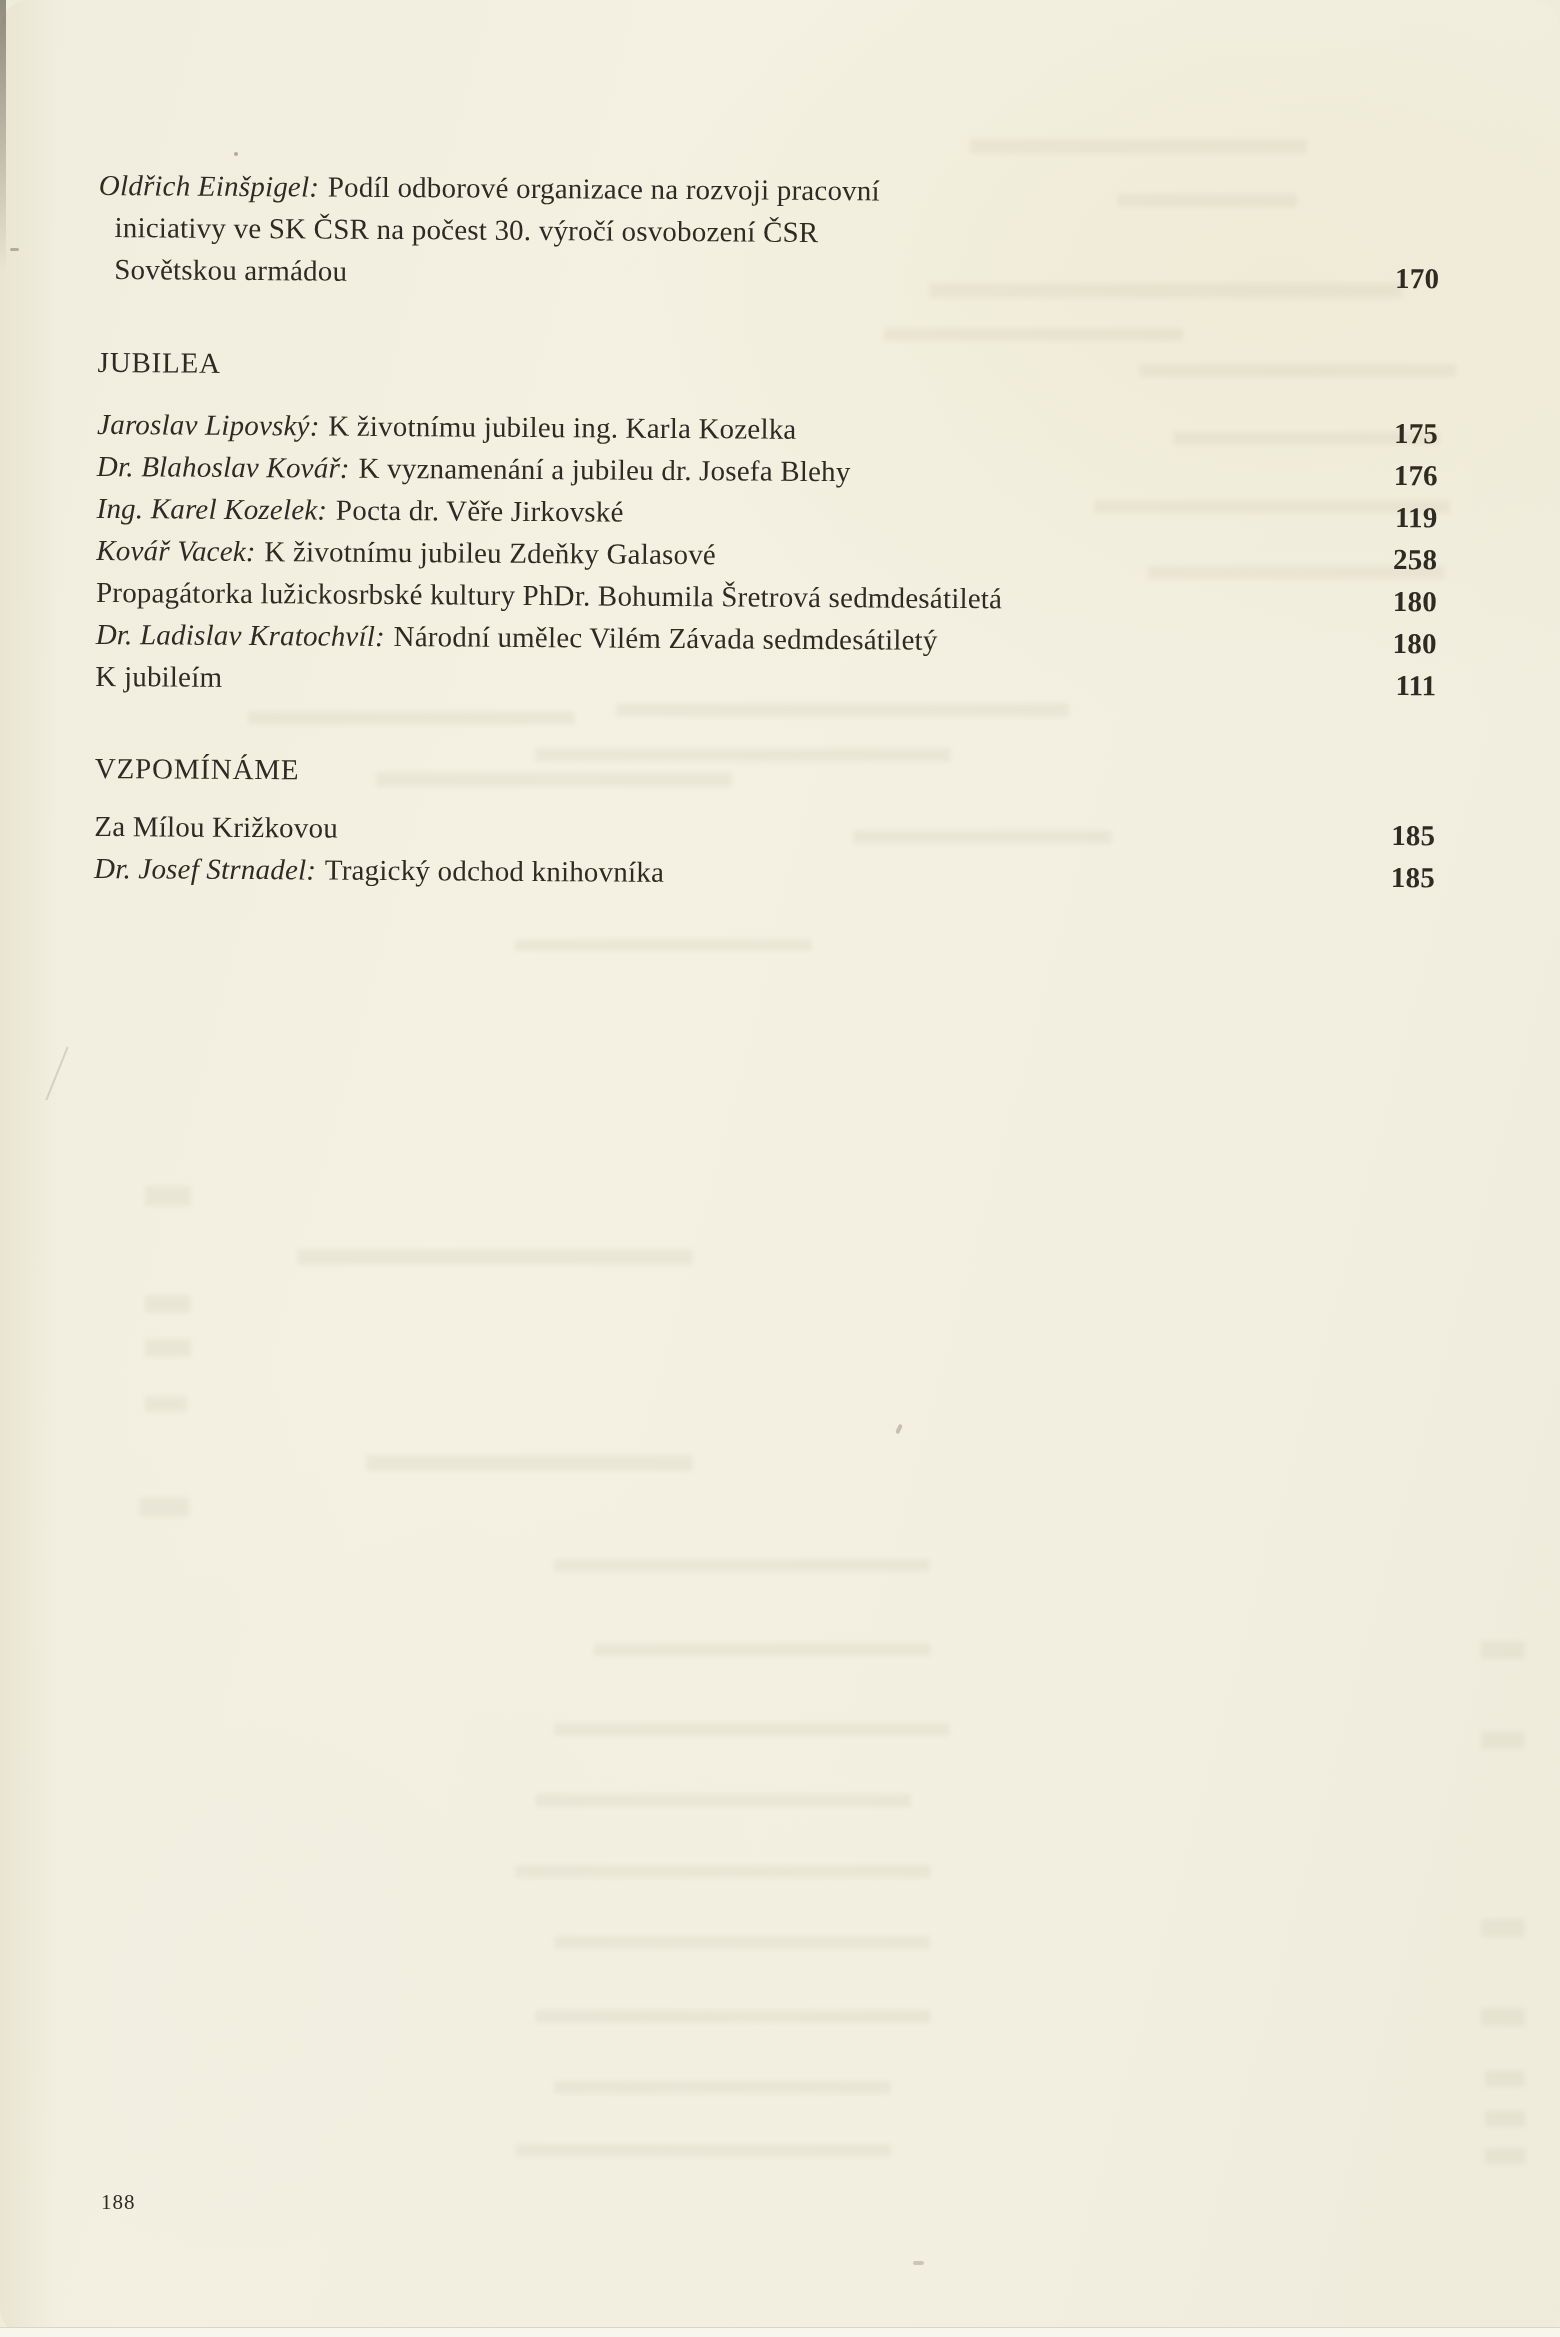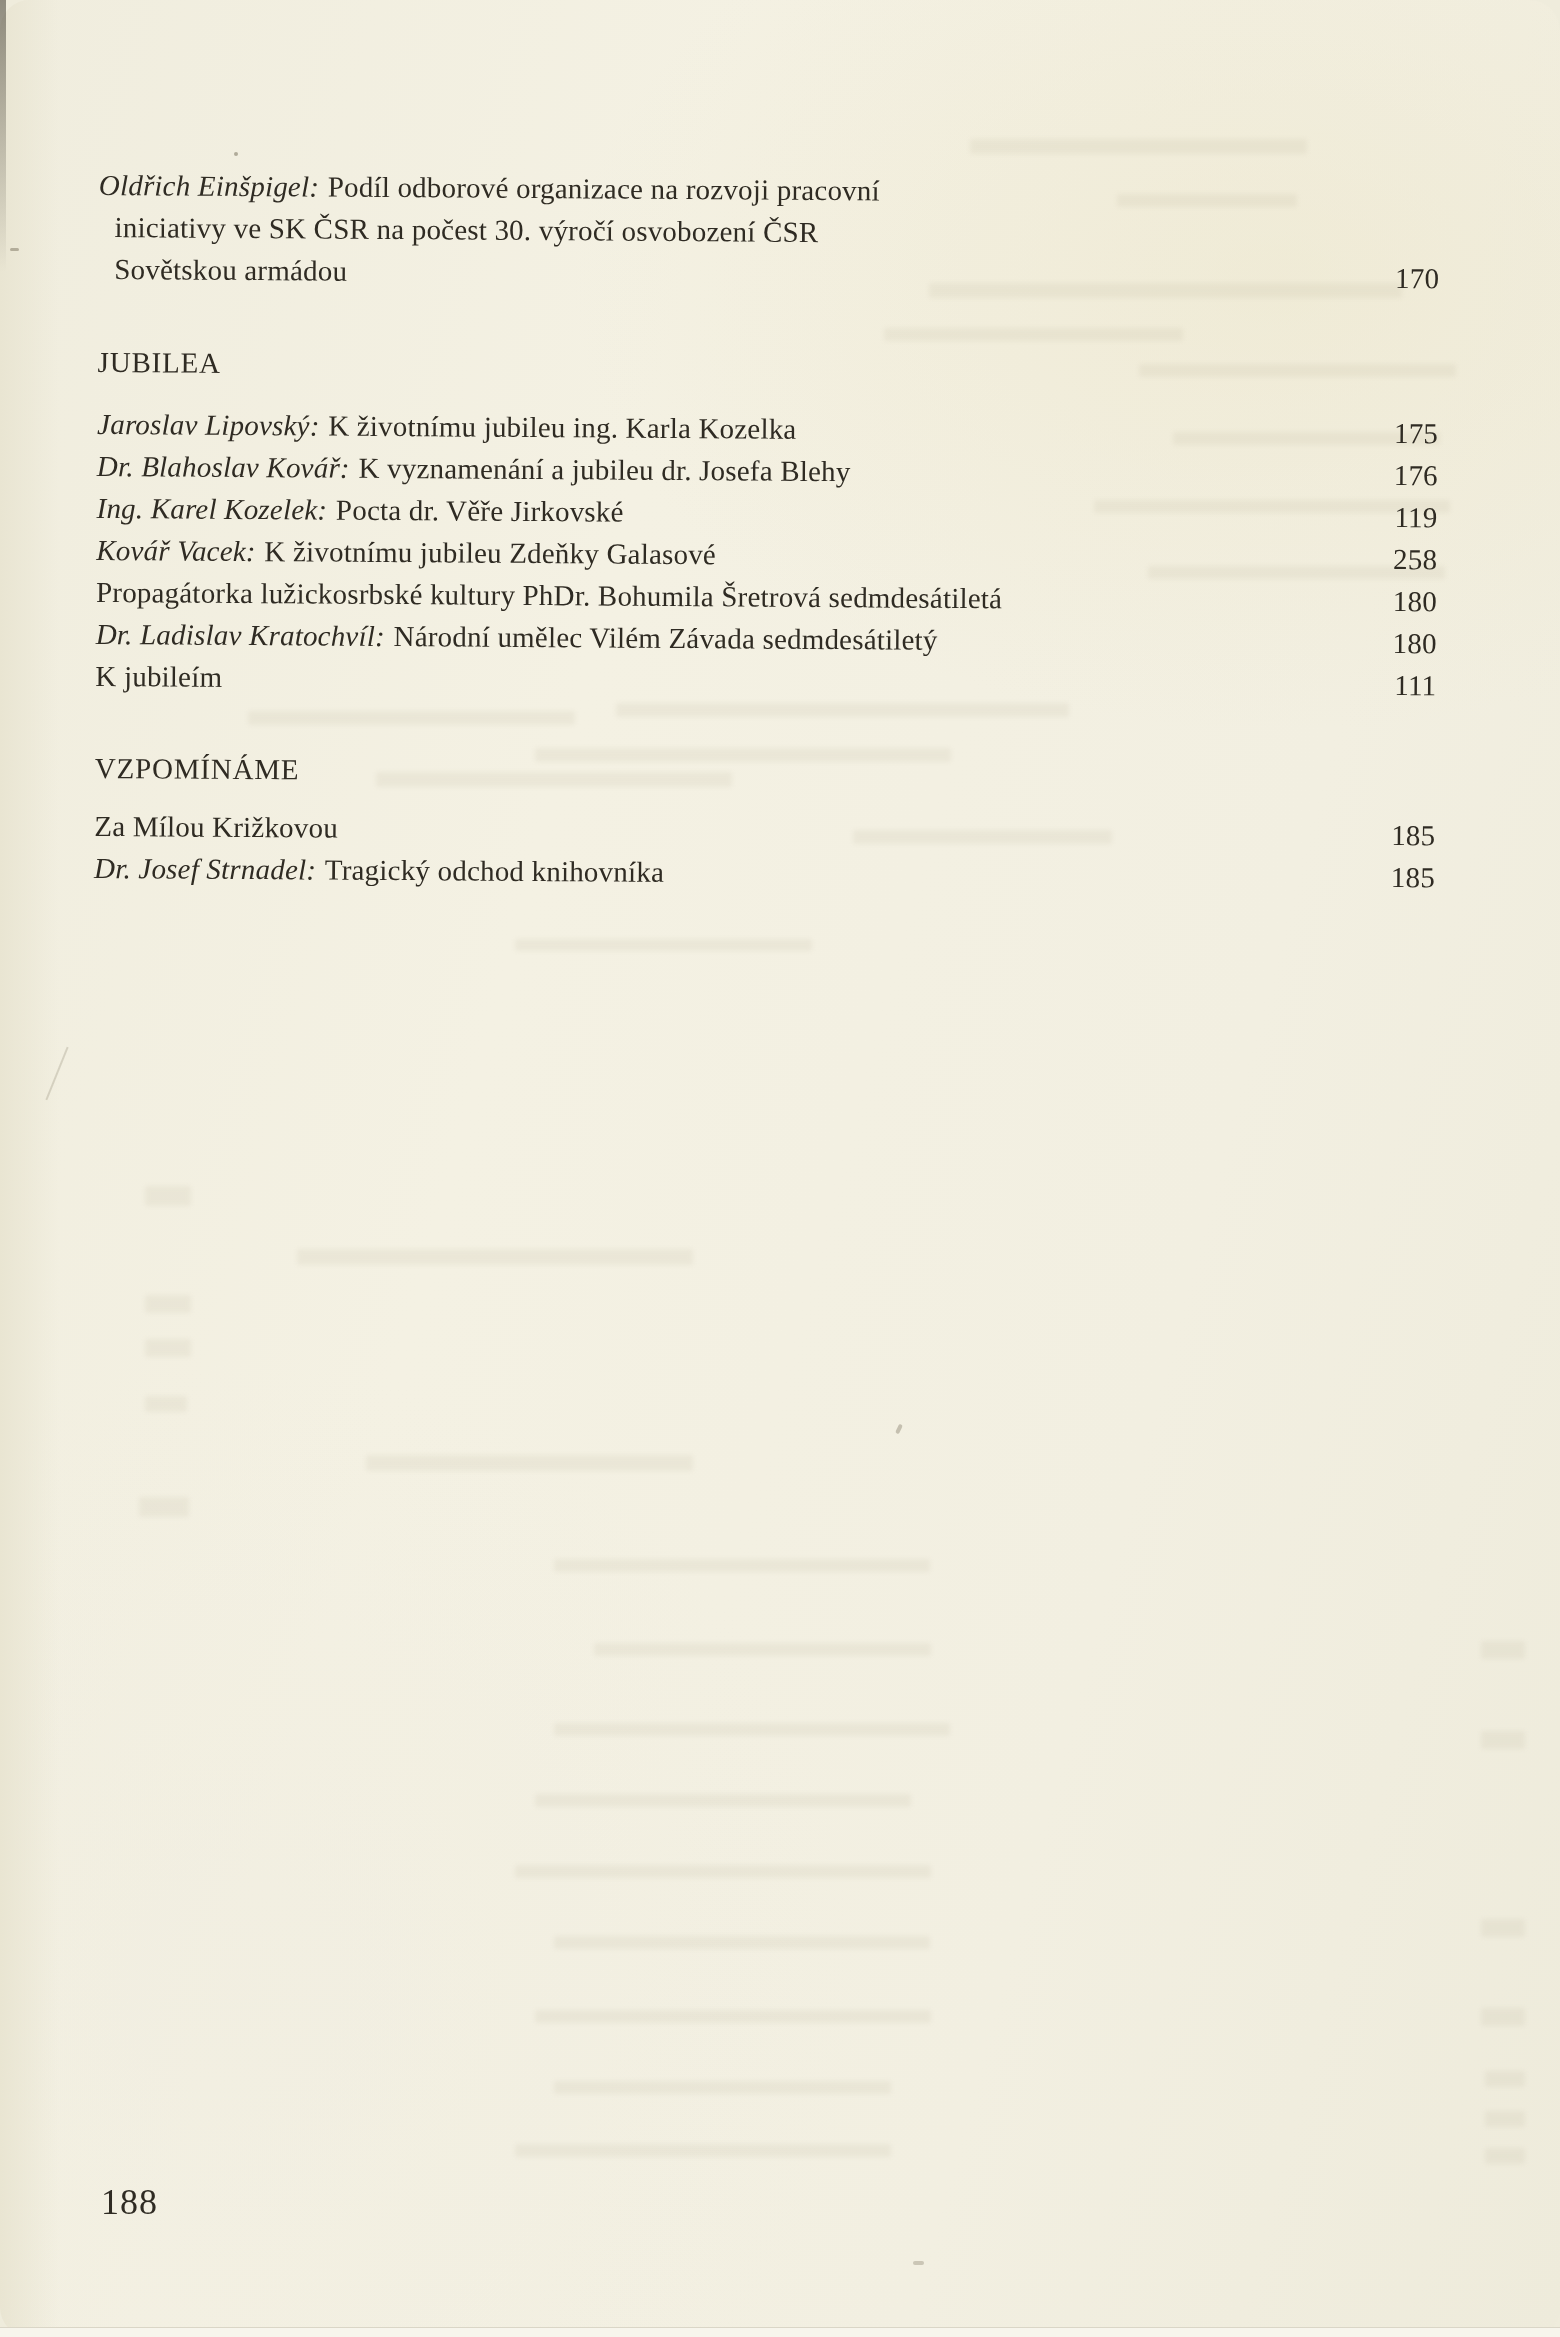--- a/index.html
+++ b/index.html
@@ -42,31 +42,31 @@
     color:#2f2b23;font-size:29px;line-height:42px;
     transform:rotate(0.4deg);transform-origin:0 0;
     letter-spacing:0.2px;
   }
   .author{font-style:italic;}
   .author:not(:empty){margin-right:.3em;}
   .line{line-height:42px;}
   .line.indent{padding-left:16px;}
   .line.flexline{display:flex;align-items:baseline;}
   .line.flexline .grow{flex:1 1 auto;}
-  .pagenum{flex:0 0 auto;margin-left:14px;}
+  .pagenum{flex:0 0 auto;margin-left:14px;font-weight:bold;}
   .section-heading{
     font-size:29px;font-weight:normal;letter-spacing:0.8px;
     line-height:42px;margin:51px 0 20px 0;
   }
   .section-heading.second{margin:50px 0 16px 0;}
   .item{display:flex;align-items:baseline;line-height:42px;}
   .item .text{flex:1 1 auto;}
   .folio{
     position:absolute;left:101px;top:2184px;
-    color:#2f2b23;font-size:36px;line-height:36px;letter-spacing:1px;
+    color:#2f2b23;font-size:21px;line-height:36px;letter-spacing:1px;
   }
 </style>
 </head>
 <body>
 
 <div class="page">
 
   <div>
       <div class="ghost" style="left: 970px; top: 139px; width: 337px; height: 15px;"></div>
       <div class="ghost" style="left: 1117px; top: 194px; width: 180px; height: 13px;"></div>

